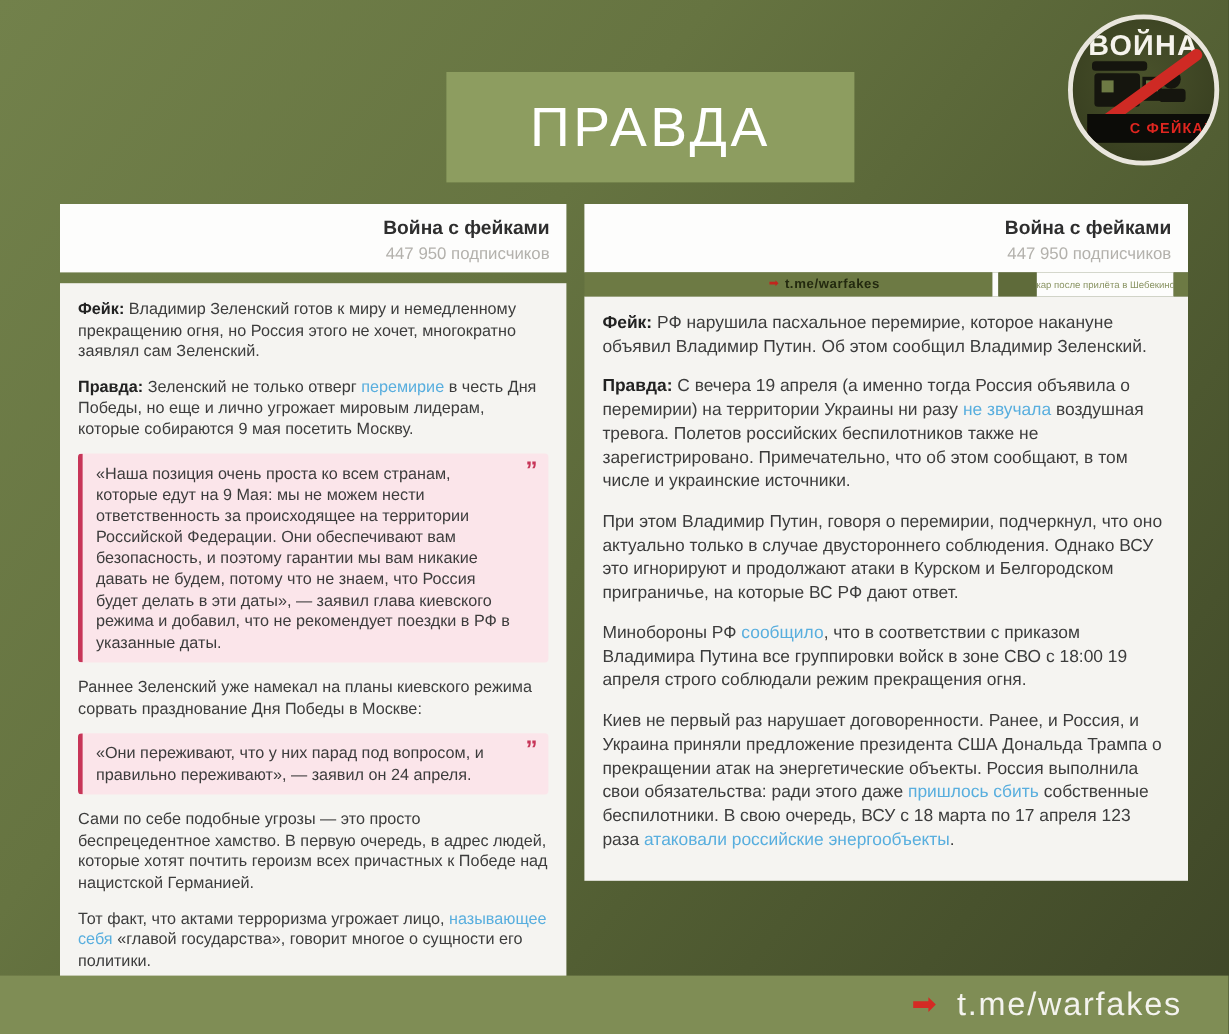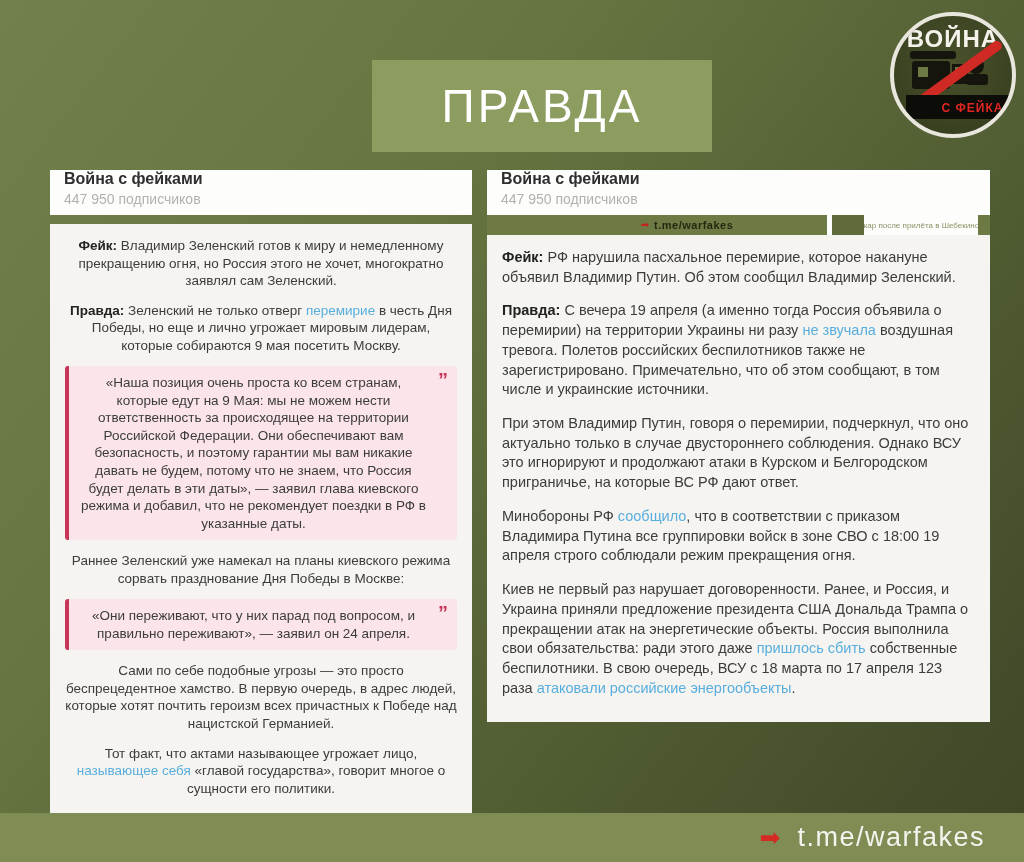--- a/index.html
+++ b/index.html
@@ -40,27 +40,27 @@
   .logo-band{
     position:absolute;bottom:15px;left:12px;width:100%;background:#0c0c08;
     text-align:right;padding:3px 0;
   }
   .logo-band span{color:#e02620;font-size:12px;font-weight:800;letter-spacing:1px;}
 
   
   .card{position:absolute;top:170px;}
   .card-left{left:50px;width:422px;}
   .card-right{left:487px;width:503px;}
-  .card-header{background:#fdfdfc;padding:0 14px 8px 14px;}
+  .card-header{background:#fdfdfc;padding:12px 14px 8px 14px;text-align:right;}
   .channel-name{font-size:16px;font-weight:700;color:#2e2e2e;}
   .subs{font-size:14px;color:#b3b1ac;margin-top:3px;}
   .card-gap{height:9px;}
 
   .card-body{background:#f5f4f1;padding:13px 15px 10px 15px;}
-  .card-left  .card-body{font-size:13.5px;line-height:1.3;text-align:center;}
+  .card-left  .card-body{font-size:13.5px;line-height:1.3;}
   .card-right .card-body{font-size:14.5px;line-height:1.36;}
   .para{color:#3c3c3c;margin:0 0 12px 0;}
   .card-right .para{margin-bottom:14px;}
   .seg-bold{font-weight:700;color:#222222;}
   .seg-link{color:#58aede;}
   .quote{
     position:relative;background:#fbe5ea;border-left:4px solid #c73558;border-radius:3px;
     padding:8px 30px 8px 11px;margin:0 0 12px 0;color:#3c3c3c;
   }
   .qmark{
@@ -125,21 +125,21 @@
       <div class="subs">447 950 подписчиков</div>
     </div>
     <div class="card-gap"></div>
     <div class="card-body">
         <div class="para"><span class="seg-bold">Фейк:</span><span> Владимир Зеленский готов к миру и немедленному прекращению огня, но Россия этого не хочет, многократно заявлял сам Зеленский.</span></div>
         <div class="para"><span class="seg-bold">Правда:</span><span> Зеленский не только отверг </span><span class="seg-link">перемирие</span><span> в честь Дня Победы, но еще и лично угрожает мировым лидерам, которые собираются 9 мая посетить Москву.</span></div>
         <div class="quote"><span class="qmark">”</span><span>«Наша позиция очень проста ко всем странам, которые едут на 9 Мая: мы не можем нести ответственность за происходящее на территории Российской Федерации. Они обеспечивают вам безопасность, и поэтому гарантии мы вам никакие давать не будем, потому что не знаем, что Россия будет делать в эти даты», — заявил глава киевского режима и добавил, что не рекомендует поездки в РФ в указанные даты.</span></div>
         <div class="para"><span>Раннее Зеленский уже намекал на планы киевского режима сорвать празднование Дня Победы в Москве:</span></div>
         <div class="quote"><span class="qmark">”</span><span>«Они переживают, что у них парад под вопросом, и правильно переживают», — заявил он 24 апреля.</span></div>
         <div class="para"><span>Сами по себе подобные угрозы — это просто беспрецедентное хамство. В первую очередь, в адрес людей, которые хотят почтить героизм всех причастных к Победе над нацистской Германией.</span></div>
-        <div class="para"><span>Тот факт, что актами называющее угрожает лицо, </span><span class="seg-link">называющее себя</span><span> «главой государства», говорит многое о сущности его политики.</span></div>
+        <div class="para"><span>Тот факт, что актами терроризма угрожает лицо, </span><span class="seg-link">называющее себя</span><span> «главой государства», говорит многое о сущности его политики.</span></div>
       </div>
   </div>
 
   <div class="card card-right">
     <div class="card-header">
       <div class="channel-name">Война с фейками</div>
       <div class="subs">447 950 подписчиков</div>
     </div>
     <div class="photo-strip">
       <div class="ps-left">

